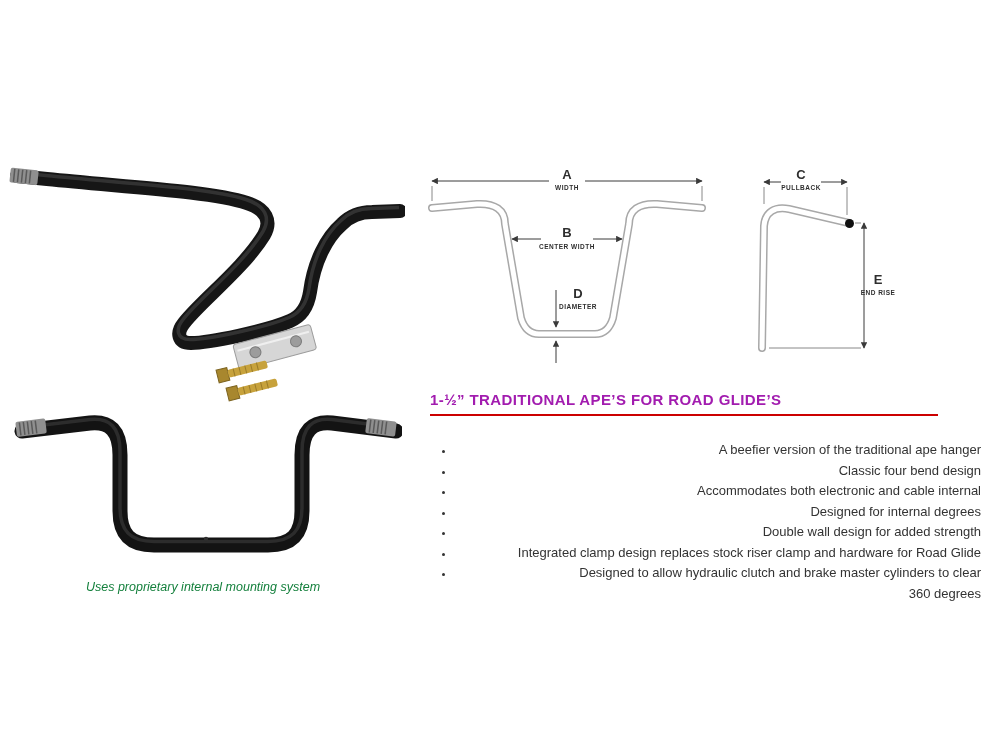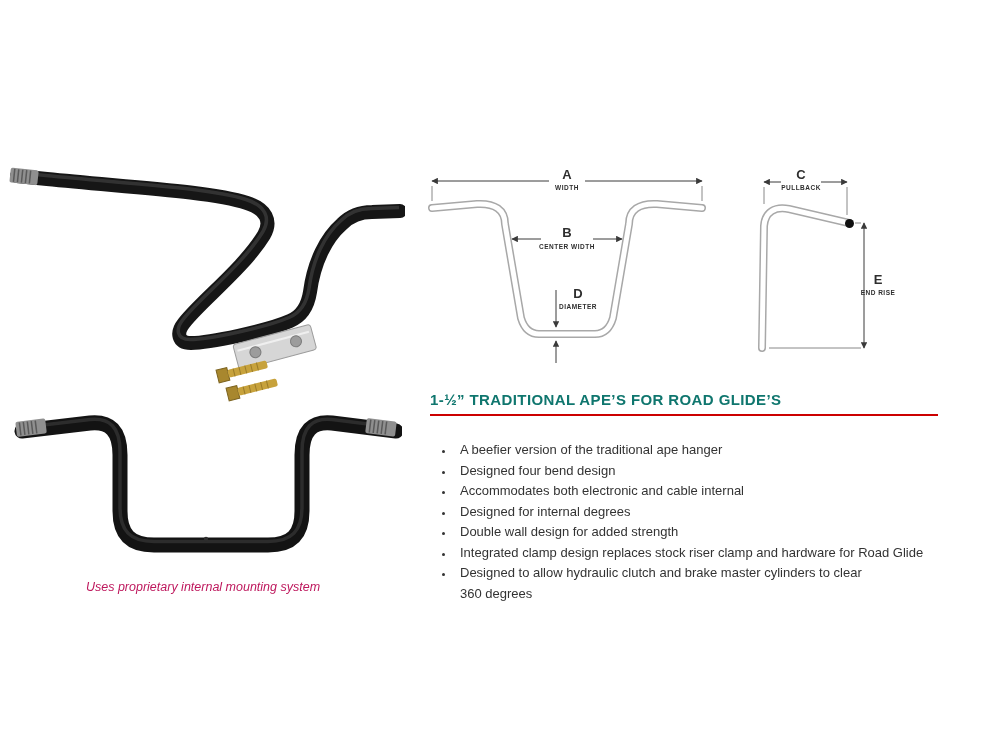--- a/index.html
+++ b/index.html
@@ -6,40 +6,40 @@
   html,body { background:#ffffff; }
   body {
     width:1000px; height:750px; position:relative; overflow:hidden;
     font-family:"Liberation Sans", sans-serif;
   }
   .abs { position:absolute; }
 
   
   .photo-caption {
     left:33px; top:580px; width:340px; text-align:center;
-    font-style:italic; font-size:12.5px; color:#be185d;
+    font-style:italic; font-size:12.5px; color:#15803d;
   }
 
   
   .heading {
     left:430px; top:391px; width:512px;
-    font-size:15px; font-weight:bold; color:#0f766e;
+    font-size:15px; font-weight:bold; color:#a21caf;
     letter-spacing:0.4px;
   }
   .red-rule {
     left:430px; top:414px; width:508px; height:2px; background:#cc0000;
   }
 
   
   .features {
     left:441px; top:440px; width:540px;
     list-style:disc outside; padding-left:14px;
     font-size:13px; color:#333333;
   }
-  .features li { line-height:20.5px; padding-left:5px; }
+  .features li { line-height:20.5px; padding-left:5px;text-align:right; }
   .features li::marker { color:#333333; font-size:11px; }
   .ftext { white-space:pre-line; }
 
   
   .dimL { font-family:"Liberation Sans", sans-serif; font-weight:bold; font-size:13px; fill:#2e2e2e; text-anchor:middle; }
   .dimS { font-family:"Liberation Sans", sans-serif; font-weight:bold; font-size:6.5px; fill:#2e2e2e; text-anchor:middle; letter-spacing:0.5px; }
   .dimline { stroke:#3a3a3a; stroke-width:1; }
   .extline { stroke:#6a6a6a; stroke-width:0.8; }
 </style>
 </head>
@@ -179,20 +179,20 @@
     <text class="dimL" x="133" y="122">E</text>
     <text class="dimS" x="133" y="133">END RISE</text>
   </g>
 </svg>
 
 <div class="abs heading">1-½” TRADITIONAL APE’S FOR ROAD GLIDE’S</div>
 <div class="abs red-rule"></div>
 
 <ul class="abs features">
   <li><span class="ftext">A beefier version of the traditional ape hanger</span></li>
-  <li><span class="ftext">Designed four bend design</span></li>
+  <li><span class="ftext">Classic four bend design</span></li>
   <li><span class="ftext">Accommodates both electronic and cable internal</span></li>
   <li><span class="ftext">Designed for internal degrees</span></li>
   <li><span class="ftext">Double wall design for added strength</span></li>
   <li><span class="ftext">Integrated clamp design replaces stock riser clamp and hardware for Road Glide</span></li>
   <li><span class="ftext">Designed to allow hydraulic clutch and brake master cylinders to clear
 360 degrees</span></li>
 </ul>
 
 </body></html>

